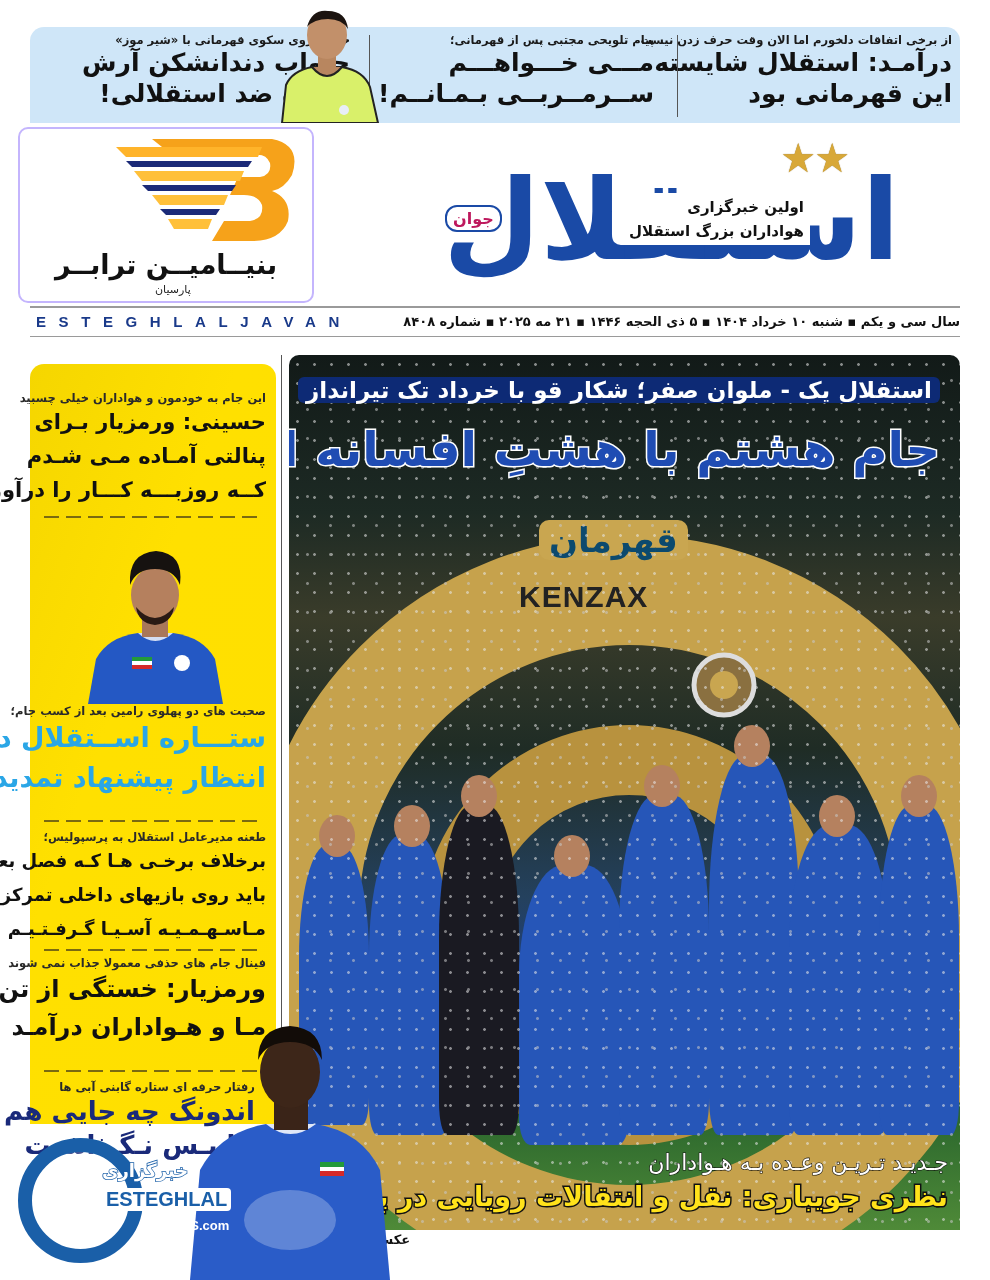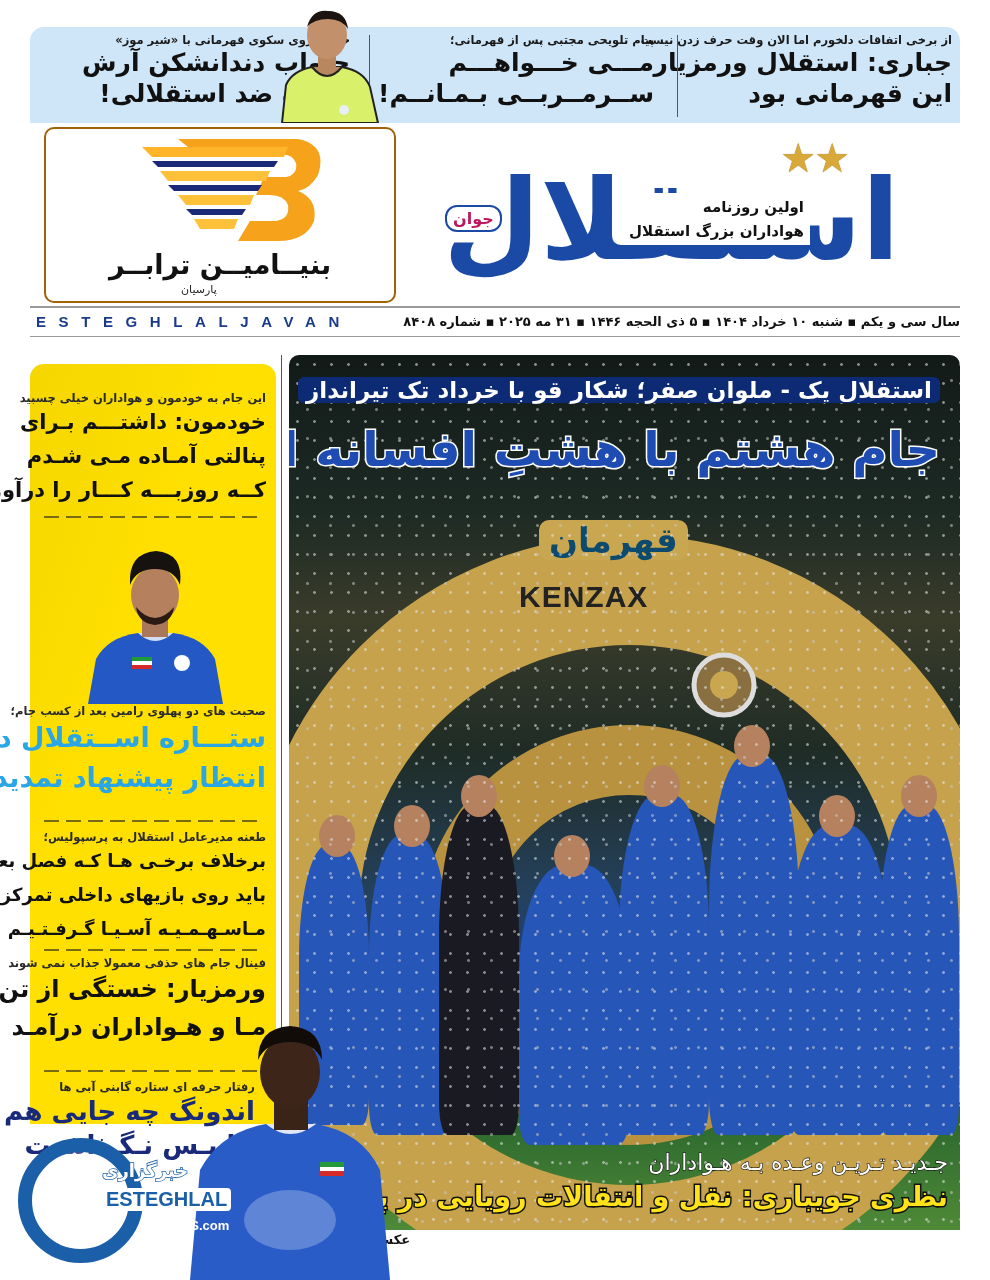--- a/index.html
+++ b/index.html
@@ -15,21 +15,21 @@
 .t3{right:602px;width:330px}
 .vsep{position:absolute;top:8px;width:1px;height:82px;background:#555}
 .player-top{left:272px;top:5px;width:110px;height:118px}
 
 .logo-area{left:445px;top:135px;width:515px;height:160px}
 .logo-word{position:absolute;right:60px;top:10px;font-size:112px;font-weight:bold;color:#1a4aa6;letter-spacing:-6px;line-height:150px;font-family:"DejaVu Sans",sans-serif}
 .logo-sub{position:absolute;right:150px;top:58px;text-align:right;font-size:15px;font-weight:bold;color:#111;line-height:24px;background:#fff;padding:2px 6px}
 .stars{position:absolute;right:112px;top:0;font-size:40px;color:#d8a838;letter-spacing:-2px;text-shadow:0 0 1px #8a6a20}
 .javan-badge{position:absolute;left:0;top:70px;font-size:16px;color:#be185d;border:2px solid #1a4aa6;border-radius:12px;padding:2px 6px;background:#fff;font-weight:bold}
 
-.ad{left:44px;top:127px;width:352px;height:176px;border:2px solid #a16207;border-radius:10px;background:#fff}
+.ad{left:18px;top:127px;width:296px;height:176px;border:2px solid #c4b5fd;border-radius:10px;background:#fff}
 .ad-logo{position:absolute;left:92px;top:8px;width:190px;height:105px}
 .ad-name{position:absolute;left:0;right:0;top:120px;text-align:center;font-size:27px;font-weight:bold;color:#111}
 .ad-sub{position:absolute;left:135px;top:154px;font-size:11px;color:#222}
 
 .rule{left:30px;width:930px;height:2px;background:#9a9a9a}
 .infoline{left:30px;top:309px;width:930px;height:24px;display:flex;justify-content:space-between;align-items:center}
 .brand-latin{direction:ltr;font-family:"Liberation Sans",sans-serif;font-weight:bold;font-size:15px;color:#1a3a8a;letter-spacing:12.6px;padding-left:6px}
 .issue{font-size:13px;color:#111;font-weight:bold;white-space:nowrap}
 
 .photo{left:289px;top:355px;width:671px;height:875px;border-radius:10px 10px 0 0;overflow:hidden;background:linear-gradient(180deg,#121a18 0%,#1d2a24 18%,#3a3c2a 30%,#1f2c25 45%,#24415e 62%,#1d3e86 75%,#2e6a2e 88%,#4f8a38 100%)}
@@ -62,21 +62,21 @@
 .wm-text{position:absolute;left:92px;top:58px;font-family:"Liberation Sans",sans-serif;font-weight:bold;font-size:20px;color:#1a5fa8;background:#fff;border-radius:4px;padding:0 4px;direction:ltr}
 .wm-fa{position:absolute;left:92px;top:30px;font-size:18px;font-weight:bold;color:#fff;-webkit-text-stroke:1.5px #1a5fa8;paint-order:stroke fill}
 .wm-com{position:absolute;left:150px;top:88px;font-family:"Liberation Sans",sans-serif;font-size:13px;color:#fff;direction:ltr;font-weight:bold}
 </style>
 </head>
 <body>
 
 <div class="abs topbar">
   <div class="teaser t1">
     <div class="kicker">از برخی اتفاقات دلخورم اما الان وقت حرف زدن نیست</div>
-    <div class="head">جباری: استقلال ورمزیار</div>
+    <div class="head">درآمـد: استقلال شایسته</div>
     <div class="head">این قهرمانی بود</div>
   </div>
   <div class="vsep" style="right:282px"></div>
   <div class="teaser t2">
     <div class="kicker">پیام تلویحی مجتبی پس از قهرمانی؛</div>
     <div class="head">مـــی خـــواهـــم</div>
     <div class="head">ســرمــربــی بـمـانــم!</div>
   </div>
   <div class="vsep" style="right:590px"></div>
   <div class="teaser t3">
@@ -92,21 +92,21 @@
   <rect x="46" y="46" width="18" height="20" fill="#b8865f"></rect>
   <ellipse cx="55" cy="30" rx="20" ry="24" fill="#c2906a"></ellipse>
   <path d="M35 22 Q40 4 56 6 Q74 6 76 24 Q70 14 56 14 Q42 14 35 22Z" fill="#1c1410"></path>
   <circle cx="72" cy="105" r="5" fill="#e8eef6"></circle>
 </svg>
 
 <div class="abs logo-area">
   <div class="logo-word">استقلال</div>
   <div class="stars">★★</div>
   <div class="logo-sub">
-    <div>اولین روزنامه</div>
+    <div>اولین خبرگزاری</div>
     <div>هواداران بزرگ استقلال</div>
   </div>
   <div class="javan-badge">جوان</div>
 </div>
 
 <div class="abs ad">
   <svg class="ad-logo" viewBox="0 0 190 105">
     <path d="M40 2 L160 2 Q190 8 180 38 Q172 52 160 54 Q180 62 176 84 Q168 104 140 104 L100 104 L112 84 L138 84 Q152 82 150 68 Q146 58 132 58 L118 58 L126 40 L148 40 Q160 38 158 26 Q154 16 142 18 L60 18 Z" fill="#f6a21a"></path>
     <path d="M4 10 L150 10 L146 20 L14 20 Z" fill="#ffb42a"></path>
     <path d="M14 24 L140 24 L136 30 L20 30 Z" fill="#1b2a78"></path>
@@ -159,21 +159,21 @@
   <div class="main-head">جام هشتم با هشتِ افسانه ای</div>
   <div class="bottom-kicker">جـدیـد تـریـن وعـده بـه هـواداران</div>
   <div class="bottom-head">نظری جویباری: نقل و انتقالات رویایی در پیش داریم</div>
 </div>
 <div class="abs credit">عکس: فتو فرهادی</div>
 
 <div class="abs col-rule"></div>
 <div class="abs sidebar">
   <div class="story" style="top:27px">
     <div class="kick">این جام به خودمون و هواداران خیلی چسبید</div>
-    <div class="h">خودمون: داشتـــم بـرای</div>
+    <div class="h">حسینی: ورمزیار بـرای</div>
     <div class="h">پنالتی آمـاده مـی شـدم</div>
     <div class="h">کــه روزبـــه کـــار را درآورد</div>
   </div>
   <div class="dash" style="top:152px"></div>
   <svg class="sb-photo" viewBox="0 0 135 155">
     <path d="M0 155 L8 110 Q20 88 50 84 L85 84 Q115 88 127 110 L135 155 Z" fill="#2458c4"></path>
     <path d="M50 84 Q67 100 85 84" fill="#fff" opacity=".8"></path>
     <rect x="54" y="62" width="26" height="26" fill="#a9775a"></rect>
     <ellipse cx="67" cy="46" rx="24" ry="28" fill="#b5805e"></ellipse>
     <path d="M42 36 Q40 4 68 2 Q96 4 92 36 Q86 20 67 20 Q48 20 42 36Z" fill="#161210"></path>

